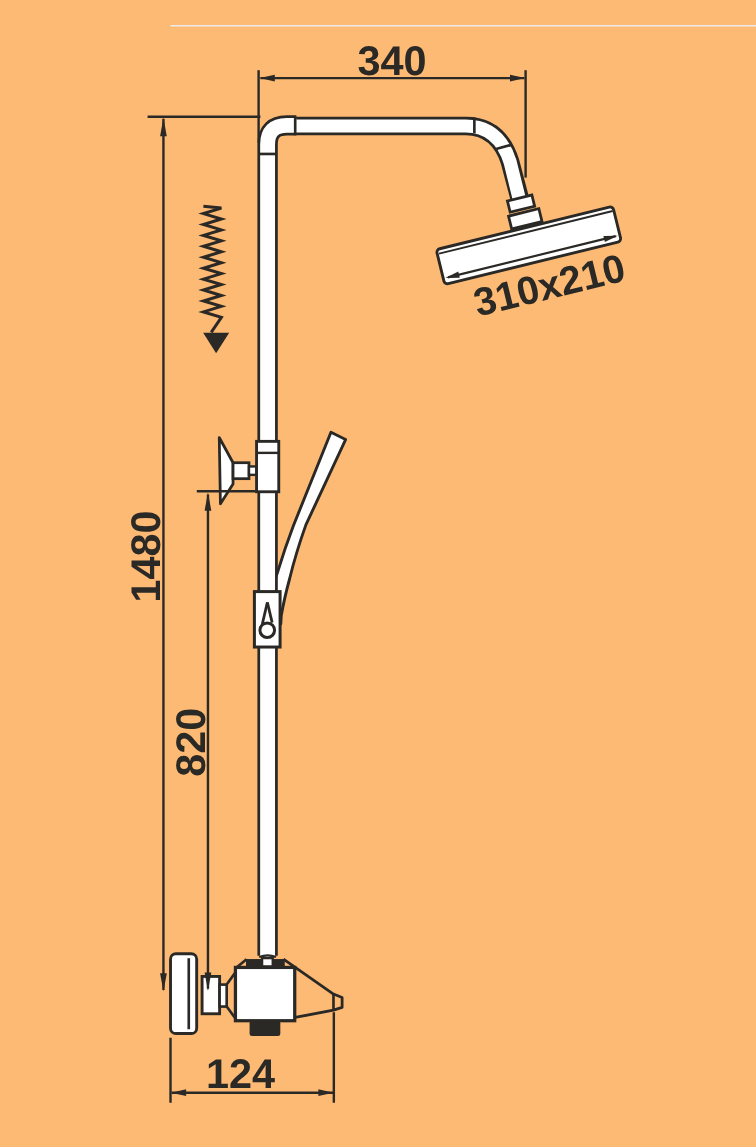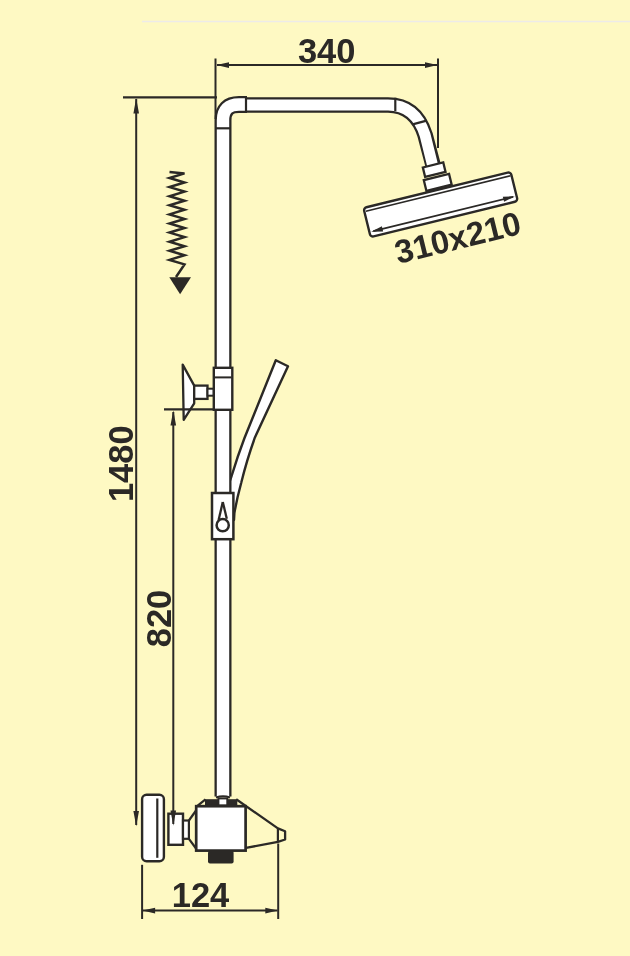--- a/index.html
+++ b/index.html
@@ -1,16 +1,16 @@
 <!DOCTYPE html>
 <html><head>
 <meta charset="utf-8">
 <style>
   html,body{margin:0;padding:0;background:#ffffff;}
-  .page{width:630px;height:956px;position:relative;overflow:hidden;background:#fef9c3;}
+  .page{width:630px;height:956px;position:relative;overflow:hidden;background:#fdba74;}
   text{font-family:"Liberation Sans", sans-serif;font-weight:bold;fill:#2b2926;}
 </style>
 </head>
 <body>
 <div class="page">
 <svg width="630" height="956" viewBox="0 0 630 956">
 
 <line x1="142" y1="21.5" x2="630" y2="21.5" stroke="#edebe9" stroke-width="1.3"></line>
 
 <path d="M 275.8,360.2 L 288,366.3 L 254.9,437.4 Q 246.5,461 241.3,482.5 Q 236.8,499 234.4,513 L 234,520 L 225.5,520 L 226.5,498 Q 228,485 231.6,476 Q 237.5,456.5 244.4,438.3 Z" fill="#ffffff" stroke="#2b2926" stroke-width="2.4" stroke-linejoin="round"></path>

